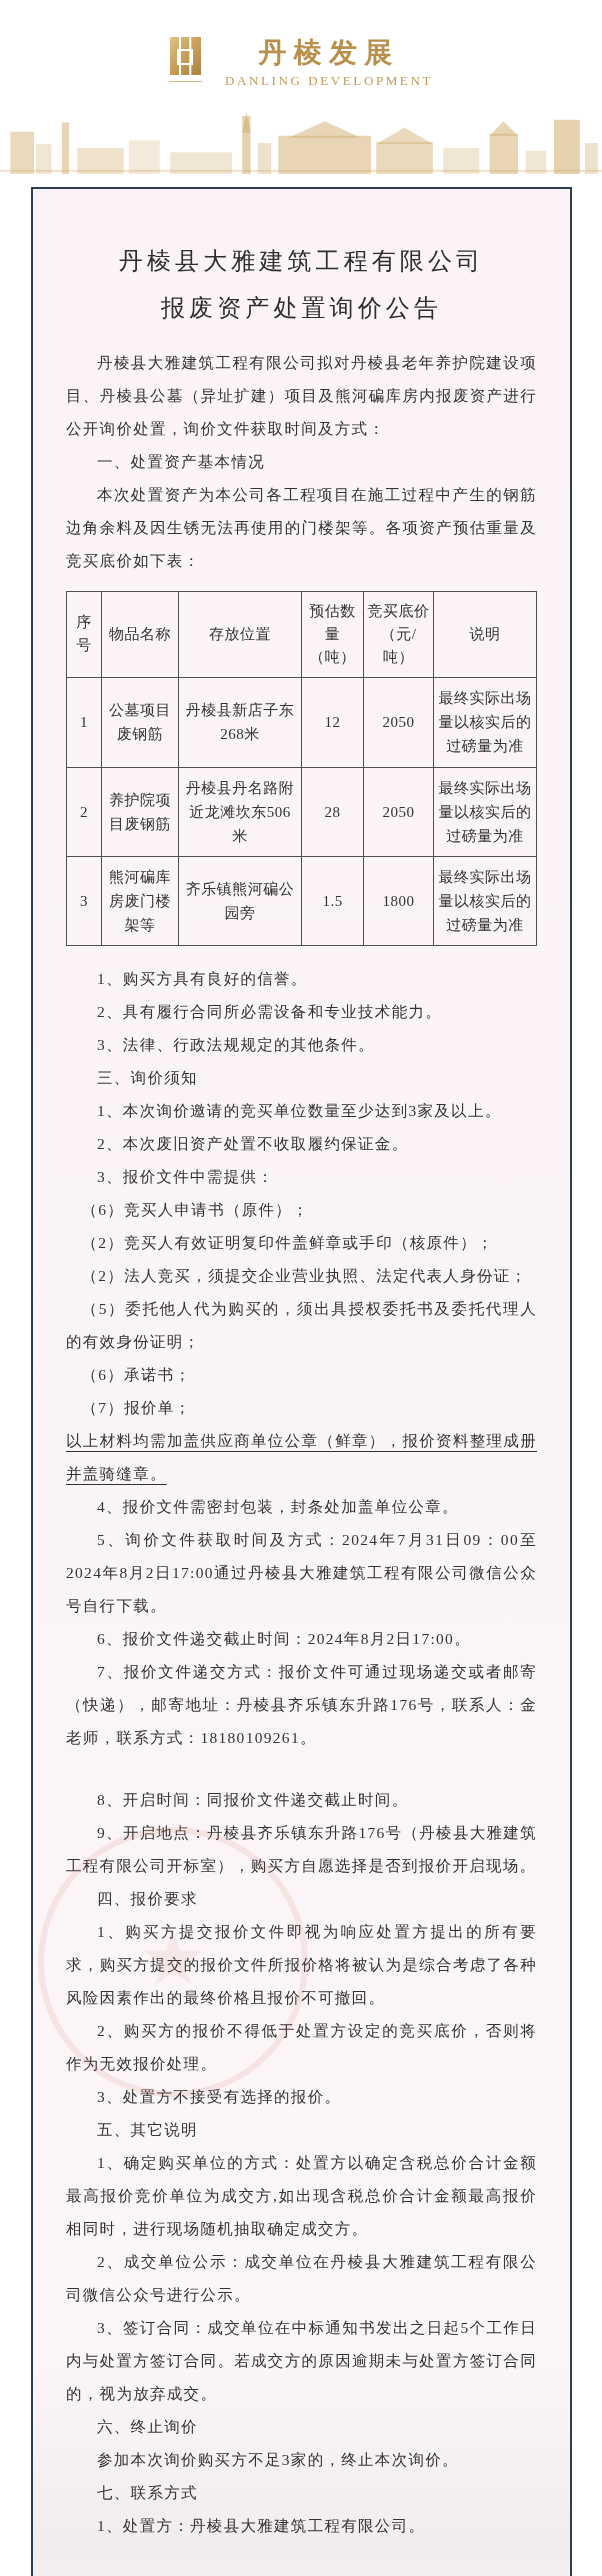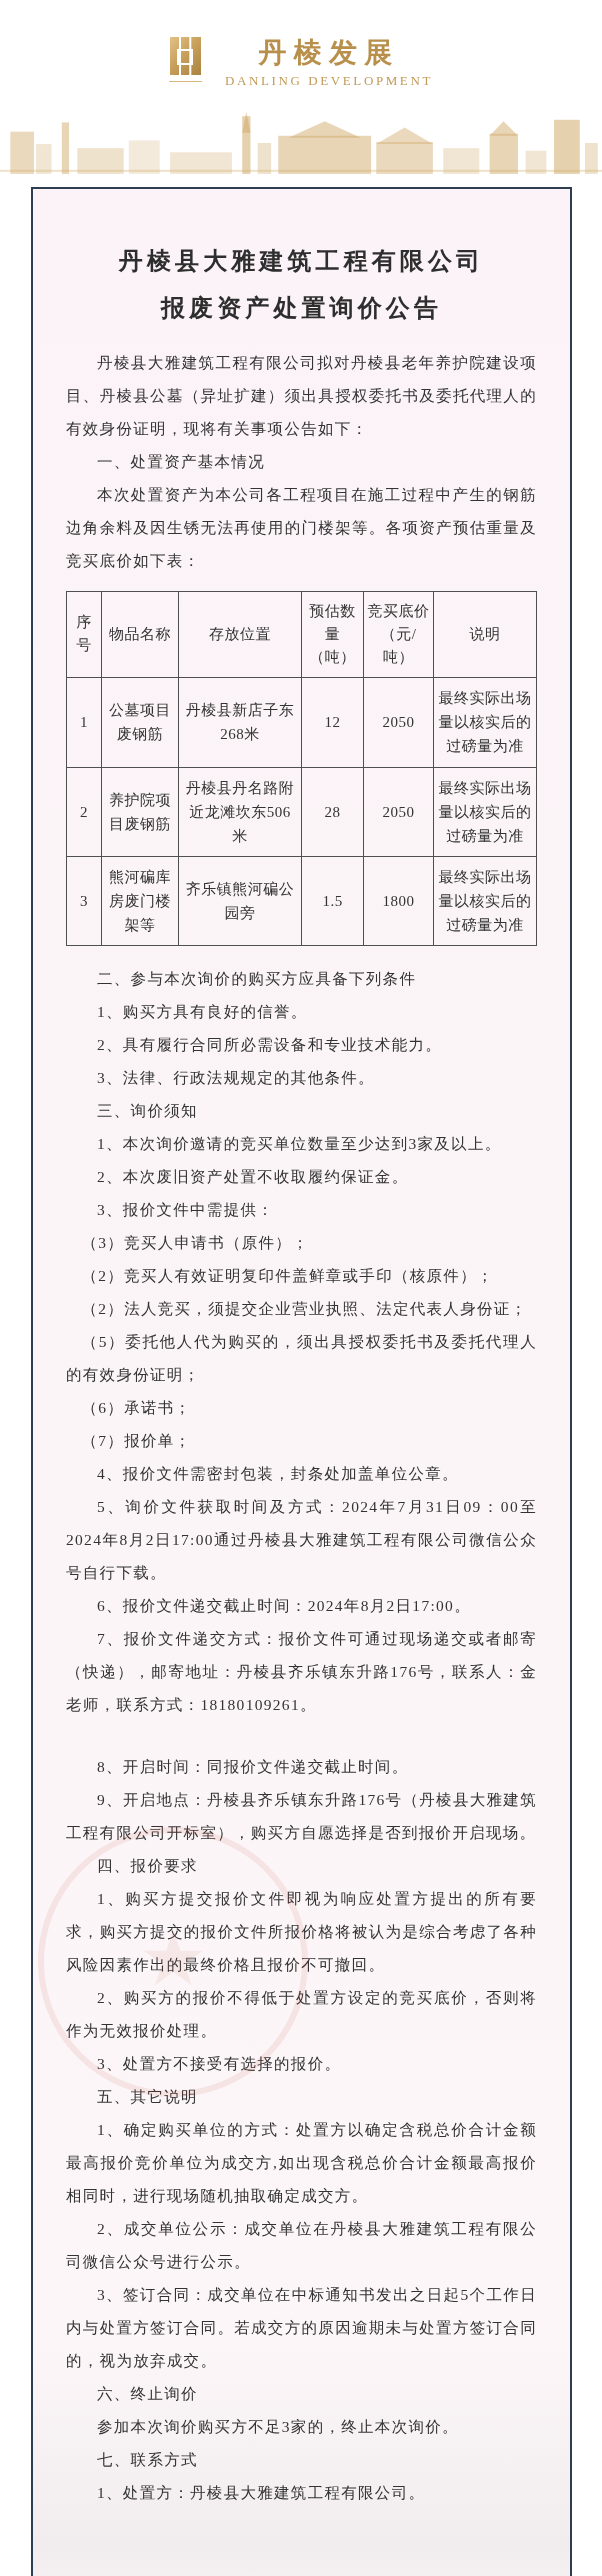--- a/index.html
+++ b/index.html
@@ -14,21 +14,21 @@
   .logo-icon:after{content:"";position:absolute;left:7.2px;top:12.4px;width:11.3px;height:11.3px;border:2.6px solid #fff;background:transparent;}
   .logo-underline{position:absolute;left:-1px;bottom:-7.2px;width:33px;height:1.5px;background:#d8b77c;}
   .brand-text{display:flex;flex-direction:column;align-items:center;}
   .brand-title{font-size:28px;line-height:31px;color:#b8904c;font-weight:700;letter-spacing:7.2px;text-shadow:0 0.5px 0 rgba(255,255,255,.6);}
   .brand-subtitle{margin-top:5.2px;font-size:13px;color:#c09a58;letter-spacing:2.6px;font-family:"Liberation Serif",serif;}
   .skyline{position:absolute;left:0;bottom:13.4px;width:603px;height:62px;}
 
   
   .card{margin:0 31px;width:537px;border:2.1px solid #2c3e50;background:#fff;}
   .scan{height:2508px;overflow:hidden;position:relative;background:linear-gradient(180deg,#fbf3f7 0%,#fcf6f8 86%,#f1ecee 94%,#ffffff 100%);padding:49px 33px 0 33px;box-sizing:border-box;}
-  .doc-title{font-size:24px;font-weight:700;letter-spacing:4.1px;text-align:center;color:#2e2e2e;line-height:47px;}
+  .doc-title{font-size:24px;font-weight:400;letter-spacing:4.1px;text-align:center;color:#2e2e2e;line-height:47px;}
   .doc-body{margin-top:14.4px;font-size:15.5px;letter-spacing:1.3px;line-height:33px;text-align:justify;color:#333;}
   .doc-body .ln{text-indent:2em;margin:0;}
   .doc-body .ln.sub{text-indent:1em;}
   .doc-body .ln.u{text-indent:0;text-decoration:underline;text-underline-offset:5.2px;text-decoration-thickness:1px;}
   .doc-body .ln.gt{margin-top:29px;}
 
   
   table.assets{border-collapse:collapse;margin:13.4px auto 15.5px auto;width:100%;font-size:15px;letter-spacing:0.5px;color:#333;}
   table.assets th,table.assets td{border:1px solid #4f4f4f;text-align:center;vertical-align:middle;font-weight:400;padding:8.2px 3.1px;line-height:24px;}
   table.assets th{line-height:23px;}
@@ -78,21 +78,21 @@
     </svg>
   </div>
 
   <div class="card">
 
     <div class="scan">
       <div class="doc-title">丹棱县大雅建筑工程有限公司</div>
       <div class="doc-title">报废资产处置询价公告</div>
 
       <div class="doc-body" id="body1">
-          <p class="ln">丹棱县大雅建筑工程有限公司拟对丹棱县老年养护院建设项目、丹棱县公墓（异址扩建）须出具授权委托书及委托代理人的有效身份证明，现将有关事项公告如下：</p>
+          <p class="ln">丹棱县大雅建筑工程有限公司拟对丹棱县老年养护院建设项目、丹棱县公墓（异址扩建）项目及熊河碥库房内报废资产进行公开询价处置，询价文件获取时间及方式：</p>
           <p class="ln">一、处置资产基本情况</p>
           <p class="ln">本次处置资产为本公司各工程项目在施工过程中产生的钢筋边角余料及因生锈无法再使用的门楼架等。各项资产预估重量及竞买底价如下表：</p>
         </div>
 
       <table class="assets" id="assets-table">
         <colgroup>
           <col class="c-idx">
             <col class="c-name">
             <col class="c-loc">
           <col class="c-qty">
@@ -131,34 +131,34 @@
               <td>熊河碥库房废门楼架等</td>
               <td>齐乐镇熊河碥公园旁</td>
               <td>1.5</td>
               <td>1800</td>
               <td>最终实际出场量以核实后的过磅量为准</td>
             </tr>
           </tbody>
       </table>
 
       <div class="doc-body" id="body2">
-          <p class="ln">二、参与本次询价的购买方应具备下列条件</p>
           <p class="ln">1、购买方具有良好的信誉。</p>
           <p class="ln">2、具有履行合同所必需设备和专业技术能力。</p>
           <p class="ln">3、法律、行政法规规定的其他条件。</p>
           <p class="ln">三、询价须知</p>
           <p class="ln">1、本次询价邀请的竞买单位数量至少达到3家及以上。</p>
           <p class="ln">2、本次废旧资产处置不收取履约保证金。</p>
           <p class="ln">3、报价文件中需提供：</p>
-          <p class="ln sub">（3）竞买人申请书（原件）；</p>
+          <p class="ln sub">（6）竞买人申请书（原件）；</p>
           <p class="ln sub">（2）竞买人有效证明复印件盖鲜章或手印（核原件）；</p>
           <p class="ln sub">（2）法人竞买，须提交企业营业执照、法定代表人身份证；</p>
           <p class="ln sub">（5）委托他人代为购买的，须出具授权委托书及委托代理人的有效身份证明；</p>
           <p class="ln sub">（6）承诺书；</p>
           <p class="ln sub">（7）报价单；</p>
+          <p class="ln u">以上材料均需加盖供应商单位公章（鲜章），报价资料整理成册并盖骑缝章。</p>
           <p class="ln">4、报价文件需密封包装，封条处加盖单位公章。</p>
           <p class="ln">5、询价文件获取时间及方式：2024年7月31日09：00至2024年8月2日17:00通过丹棱县大雅建筑工程有限公司微信公众号自行下载。</p>
           <p class="ln">6、报价文件递交截止时间：2024年8月2日17:00。</p>
           <p class="ln">7、报价文件递交方式：报价文件可通过现场递交或者邮寄（快递），邮寄地址：丹棱县齐乐镇东升路176号，联系人：金老师，联系方式：18180109261。</p>
           <p class="ln gt">8、开启时间：同报价文件递交截止时间。</p>
           <p class="ln">9、开启地点：丹棱县齐乐镇东升路176号（丹棱县大雅建筑工程有限公司开标室），购买方自愿选择是否到报价开启现场。</p>
           <p class="ln">四、报价要求</p>
           <p class="ln">1、购买方提交报价文件即视为响应处置方提出的所有要求，购买方提交的报价文件所报价格将被认为是综合考虑了各种风险因素作出的最终价格且报价不可撤回。</p>
           <p class="ln">2、购买方的报价不得低于处置方设定的竞买底价，否则将作为无效报价处理。</p>
           <p class="ln">3、处置方不接受有选择的报价。</p>

